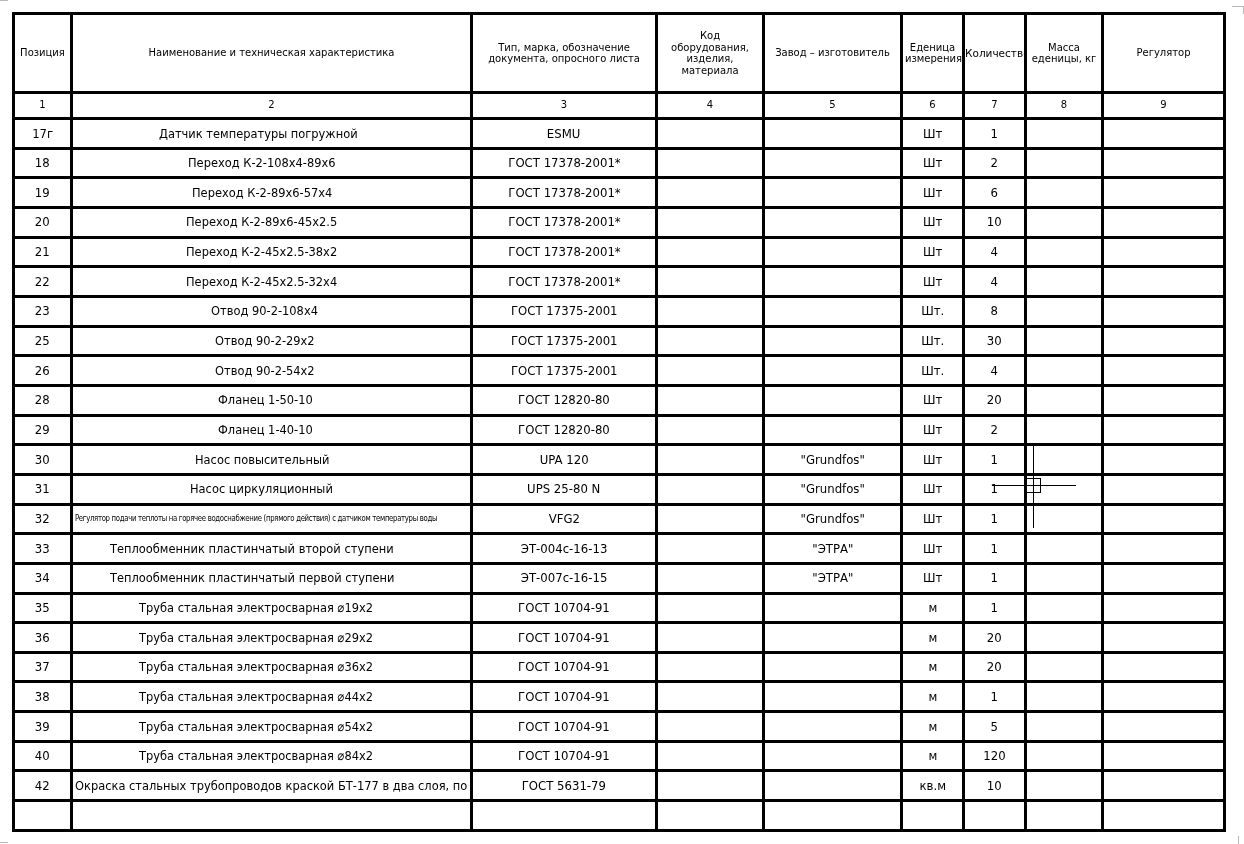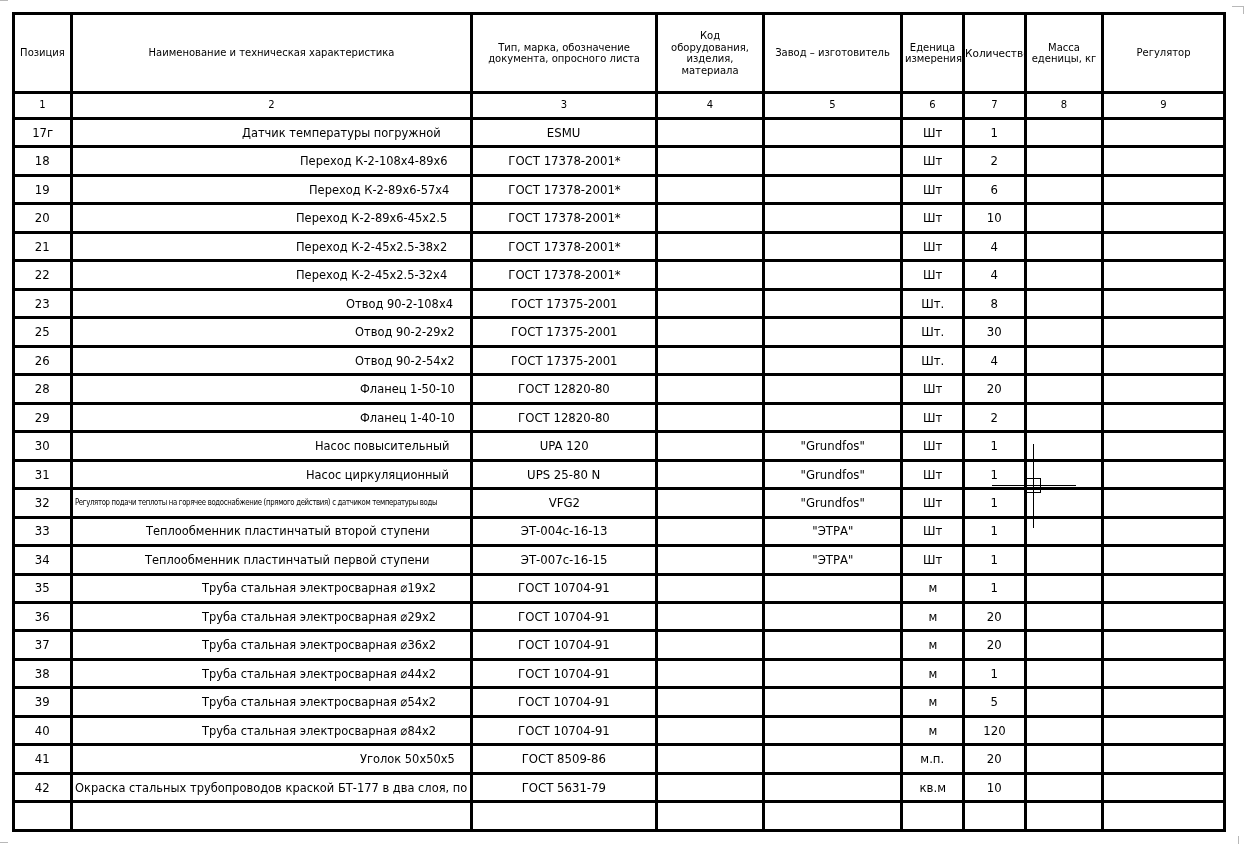--- a/index.html
+++ b/index.html
@@ -10,21 +10,21 @@
                border-collapse: collapse; table-layout: fixed; border: 3px solid #000; }
   table.spec td, table.spec th { border: 3px solid #000; padding: 0 2px; overflow: hidden;
                white-space: nowrap; font-weight: normal; font-size: 13px; line-height: 1.05;
                font-family: "DejaVu Sans", sans-serif; transform-origin: left; }
   table.spec th { font-size: 10px; text-align: center; white-space: normal; line-height: 1.15; }
   tr.hdr { height: 79px; }
   tr.nums { height: 26px; }
   tr.nums td { font-size: 10px; text-align: center; }
   tr.row { height: 24.6px; }
   td.c { text-align: center; }
-  td.l { text-align: right; }
+  td.l { text-align: center; }
   .narrow { display: inline-block; transform: scaleX(0.88); transform-origin: left center; }
   .narrow-c { display: inline-block; transform: scaleX(0.9); }
   .tiny { font-size: 9px !important; letter-spacing: -0.4px; }
   .cursor-v { position: absolute; left: 1033px; top: 444px; width: 1px; height: 84px; background: #000; }
   .cursor-h { position: absolute; left: 992px; top: 485px; width: 84px; height: 1px; background: #000; }
   .cursor-box { position: absolute; left: 1026px; top: 478px; width: 13px; height: 13px; border: 1px solid #000; background: transparent; }
 </style>
 </head>
 <body>
 
@@ -307,31 +307,20 @@
         <td class="l"><span class="narrow">Труба стальная электросварная  ⌀84х2</span></td>
         <td class="c"><span class="narrow-c">ГОСТ 10704-91</span></td>
         <td class="c"><span class="narrow-c"></span></td>
         <td class="c"><span class="narrow-c"></span></td>
         <td class="c"><span class="narrow-c">м</span></td>
         <td class="c"><span class="narrow-c">120</span></td>
         <td class="c"><span class="narrow-c"></span></td>
         <td class="c"><span class="narrow-c"></span></td>
       </tr>
       <tr class="row">
-        <td class="c"><span class="narrow-c">41</span></td>
-        <td class="l"><span class="narrow">Уголок 50х50х5</span></td>
-        <td class="c"><span class="narrow-c">ГОСТ 8509-86</span></td>
-        <td class="c"><span class="narrow-c"></span></td>
-        <td class="c"><span class="narrow-c"></span></td>
-        <td class="c"><span class="narrow-c">м.п.</span></td>
-        <td class="c"><span class="narrow-c">20</span></td>
-        <td class="c"><span class="narrow-c"></span></td>
-        <td class="c"><span class="narrow-c"></span></td>
-      </tr>
-      <tr class="row">
         <td class="c"><span class="narrow-c">42</span></td>
         <td class="l"><span class="narrow">Окраска стальных трубопроводов краской БТ-177 в два слоя, по грунту</span></td>
         <td class="c"><span class="narrow-c">ГОСТ 5631-79</span></td>
         <td class="c"><span class="narrow-c"></span></td>
         <td class="c"><span class="narrow-c"></span></td>
         <td class="c"><span class="narrow-c">кв.м</span></td>
         <td class="c"><span class="narrow-c">10</span></td>
         <td class="c"><span class="narrow-c"></span></td>
         <td class="c"><span class="narrow-c"></span></td>
       </tr>

